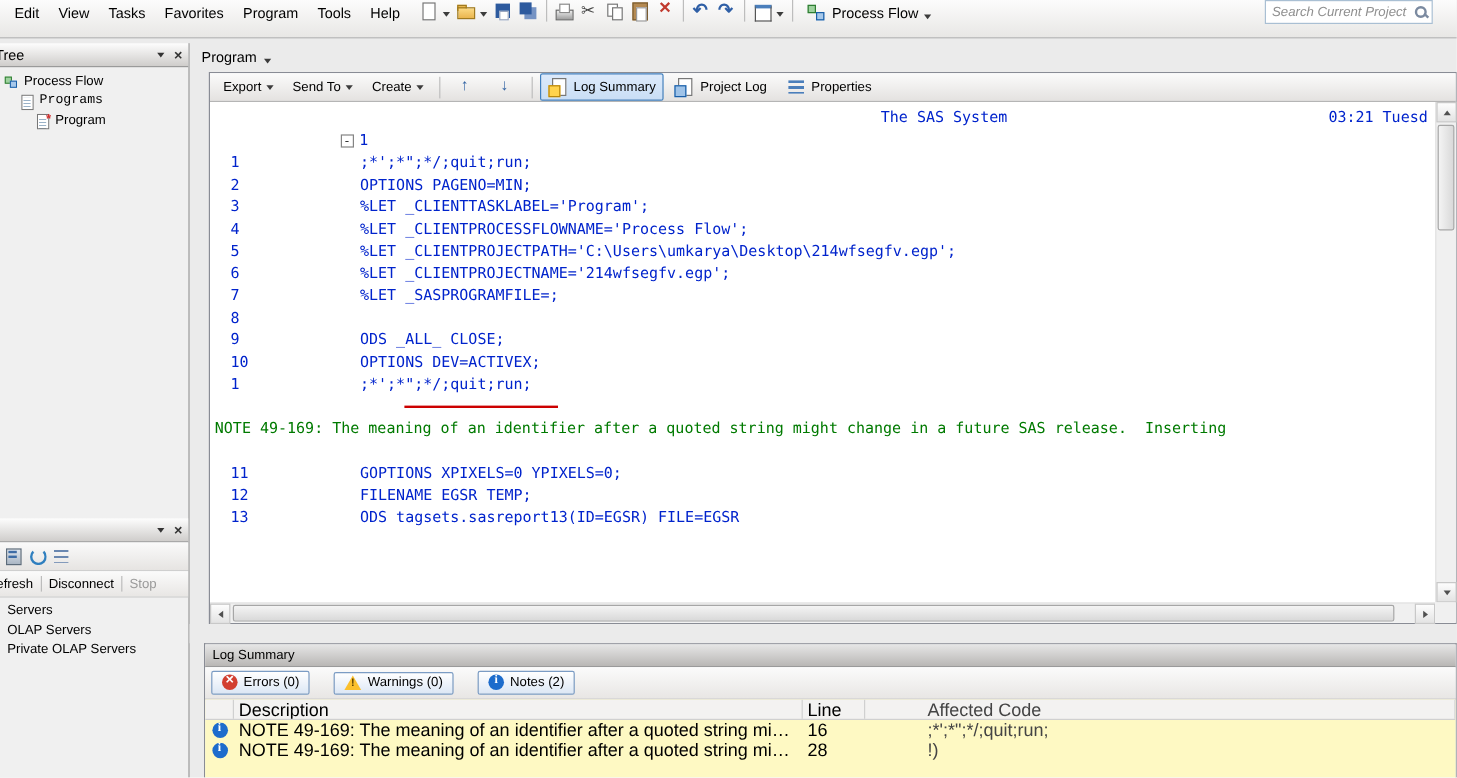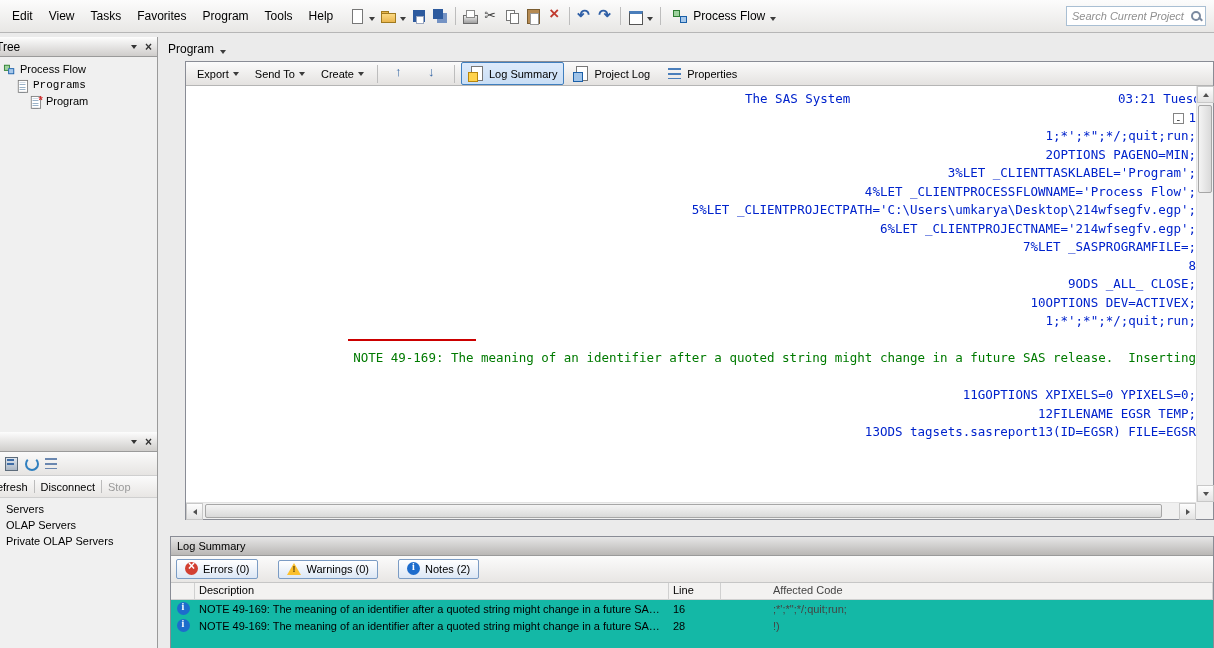--- a/index.html
+++ b/index.html
@@ -2,21 +2,21 @@
 <html><head>
 <meta charset="utf-8">
 <style>
   * { margin:0; padding:0; box-sizing:border-box; }
   html,body { width:1214px; height:648px; overflow:hidden; }
   body { font-family:"Liberation Sans", sans-serif; font-size:12px; background:#ebebeb; color:#000; }
 
   .window { width:100%; height:100%; display:flex; flex-direction:column; }
 
   
-  .menubar { height:32px; flex:0 0 32px; display:flex; align-items:center; padding:16px 4px;
+  .menubar { height:32px; flex:0 0 32px; display:flex; align-items:flex-start; padding:0 4px;
              background:linear-gradient(#fcfcfc,#e8e7e5); border-bottom:1px solid #b6b6b6; }
   .menus { display:flex; }
   .menu-item { padding:4px 8px; cursor:default; }
   .tb-icons { display:flex; align-items:center; margin-left:6px; }
   .icon { width:17px; height:17px; display:inline-block; position:relative; flex:0 0 auto; }
   .tb-icons .icon { margin:0 2px; }
   .icon-separator { width:1px !important; height:18px !important; background:#bdbdbd; margin:0 4px !important; }
   .icon-caret { width:8px !important; height:6px !important; margin:6px 2px 0 0 !important; }
   .icon-caret::before { content:""; position:absolute; left:1px; top:1px; width:0; height:0;
       border-left:3.5px solid transparent; border-right:3.5px solid transparent; border-top:4px solid #3c3c3c; }
@@ -37,21 +37,21 @@
   .icon-delete::before { content:"\00d7"; position:absolute; left:3px; top:-4px; font-size:17px; font-weight:bold; color:#c13b2f; }
   .icon-undo::before { content:"\21b6"; position:absolute; left:1px; top:-2px; font-size:15px; font-weight:bold; color:#2f5fa6; }
   .icon-redo::before { content:"\21b7"; position:absolute; left:1px; top:-2px; font-size:15px; font-weight:bold; color:#2f5fa6; }
   .icon-new-window::before { content:""; position:absolute; left:2px; top:3px; width:12px; height:10px; background:#fff; border:1px solid #555; border-top:3px solid #4a7ebb; }
   .icon-process-flow::before { content:""; position:absolute; left:1px; top:2px; width:5px; height:5px; background:#9ed29e; border:1px solid #2e7d32; }
   .icon-process-flow::after { content:""; position:absolute; right:2px; bottom:2px; width:5px; height:5px; background:#a7c8ea; border:1px solid #1a5fa8; }
 
   .pf-group { display:flex; align-items:center; gap:4px; padding:2px 5px; margin-left:2px; }
   .pf-label { font-size:12px; }
 
-  .search-box { margin-left:auto; position:relative; margin-right:4px; }
+  .search-box { margin-left:auto; position:relative; margin-right:16px; }
   .search-box input { width:140px; height:20px; border:1px solid #a9bfd3; padding:1px 20px 1px 5px; font-size:11px; font-family:"Liberation Sans",sans-serif; }
   .search-box input::placeholder { color:#8f8f8f; font-style:italic; }
   .icon-search { position:absolute; right:2px; top:2px; width:16px; height:16px; }
   .icon-search::before { content:""; position:absolute; left:3px; top:3px; width:6px; height:6px; border:2px solid #7b8aa0; border-radius:50%; }
   .icon-search::after { content:""; position:absolute; left:10px; top:10px; width:5px; height:2px; background:#7b8aa0; transform:rotate(45deg); }
 
   
   .content { flex:1; display:flex; padding-top:4px; min-height:0; }
 
   
@@ -92,21 +92,21 @@
   
   .main { flex:1; display:flex; flex-direction:column; min-width:0; }
   .workspace-header { height:24px; flex:0 0 24px; display:flex; align-items:center; gap:5px; padding-left:10px; }
   .tabstrip { height:25px; flex:0 0 25px; display:flex; align-items:flex-end; padding-left:12px; }
   .tab { height:21px; display:flex; align-items:center; gap:4px; padding:0 8px; margin-right:2px; font-size:11px;
          border:1px solid #898c95; border-bottom:none; border-radius:2px 2px 0 0; background:linear-gradient(#f2f1f0,#dddcda); }
   .tab.active { background:linear-gradient(#fefefe,#f0efee); height:23px; }
   .icon-log::before { content:""; position:absolute; left:2px; top:2px; width:11px; height:12px; background:#fff; border:1px solid #777;
       background-image:repeating-linear-gradient(#fff 0 2px, #4a7ebb 2px 3px); background-size:8px 100%; background-repeat:no-repeat; background-position:1px 2px; }
 
-  .doc { flex:1; margin-left:27px; border:1px solid #898c95; background:#fff; display:flex; flex-direction:column; min-height:0;text-align:right; }
+  .doc { flex:1; margin-left:16px; border:1px solid #898c95; background:#fff; display:flex; flex-direction:column; min-height:0; }
   .doc-toolbar { height:24px; flex:0 0 24px; background:linear-gradient(#fbfbfb,#e4e2e0); border-bottom:1px solid #b5b5b5;
                  display:flex; align-items:center; padding:0 4px; font-size:11px; gap:2px; }
   .dd-btn, .tool-btn { display:flex; align-items:center; gap:4px; padding:2px 6px; border:1px solid transparent; border-radius:2px; white-space:nowrap; }
   .tool-btn.selected { background:linear-gradient(#ddeafb,#c9def5); border:1px solid #3f7fbf; }
   .doc-toolbar .caret { width:0; height:0; border-left:3px solid transparent; border-right:3px solid transparent; border-top:4px solid #3c3c3c; }
   .icon-up-arrow::before { content:"\2191"; position:absolute; left:4px; top:-1px; font-size:13px; font-weight:bold; color:#3465a4; }
   .icon-down-arrow::before { content:"\2193"; position:absolute; left:4px; top:-1px; font-size:13px; font-weight:bold; color:#3465a4; }
   .icon-log-summary::before { content:""; position:absolute; left:3px; top:1px; width:10px; height:13px; background:#fff; border:1px solid #777; }
   .icon-log-summary::after { content:""; position:absolute; left:0px; bottom:0px; width:8px; height:8px; background:#ffd34d; border:1px solid #b8860b; }
   .icon-project-log::before { content:""; position:absolute; left:3px; top:1px; width:10px; height:13px; background:#fff; border:1px solid #777; }
@@ -157,21 +157,21 @@
                 display:flex; align-items:center; gap:20px; padding:0 5px; }
   .filter-btn { display:flex; align-items:center; gap:5px; border:1px solid #7b9cc4; background:linear-gradient(#ffffff,#dce7f5);
                 padding:2px 8px 3px; font-size:11px; border-radius:2px; }
   .icon-error { width:13px; height:13px; border-radius:50%; background:#d23f31; position:relative; }
   .icon-error::after { content:"\00d7"; position:absolute; left:3px; top:-3px; color:#fff; font-size:12px; font-weight:bold; }
   .icon-warning { width:0; height:0; border-left:7px solid transparent; border-right:7px solid transparent; border-bottom:12px solid #fbc02d; position:relative; }
   .icon-warning::after { content:"!"; position:absolute; left:-2px; top:1px; font-size:9px; font-weight:bold; color:#5d4303; }
   .icon-note, .icon-info { width:13px; height:13px; border-radius:50%; background:#1d6ccc; position:relative; flex:0 0 13px; }
   .icon-note::after, .icon-info::after { content:"i"; position:absolute; left:5px; top:-1px; color:#fff; font-size:10px; font-weight:bold; font-family:"Liberation Serif",serif; }
 
-  .grid { flex:1; overflow:hidden; font-size:11px; background:#14b8a6; }
+  .grid { flex:1; overflow:hidden; font-size:15px; background:#fef9c3; }
   .grid-header { display:flex; height:17px; background:#f3f2f1; border-bottom:1px solid #d0d0d0; }
   .gh-cell { padding:1px 4px; border-right:1px solid #d0d0d0; white-space:nowrap; overflow:hidden; }
   .grid-row { display:flex; height:17px; align-items:center; }
   .gcell { padding:0 4px; white-space:nowrap; overflow:hidden; }
   .c-icon { width:24px; flex:0 0 24px; display:flex; justify-content:center; }
   .c-desc { flex:1 1 auto; min-width:0; text-overflow:ellipsis; }
   .c-line { width:52px; flex:0 0 52px; }
   .c-code { width:444px; flex:0 0 444px; color:#444;margin-left:48px; }
 </style>
 </head>

